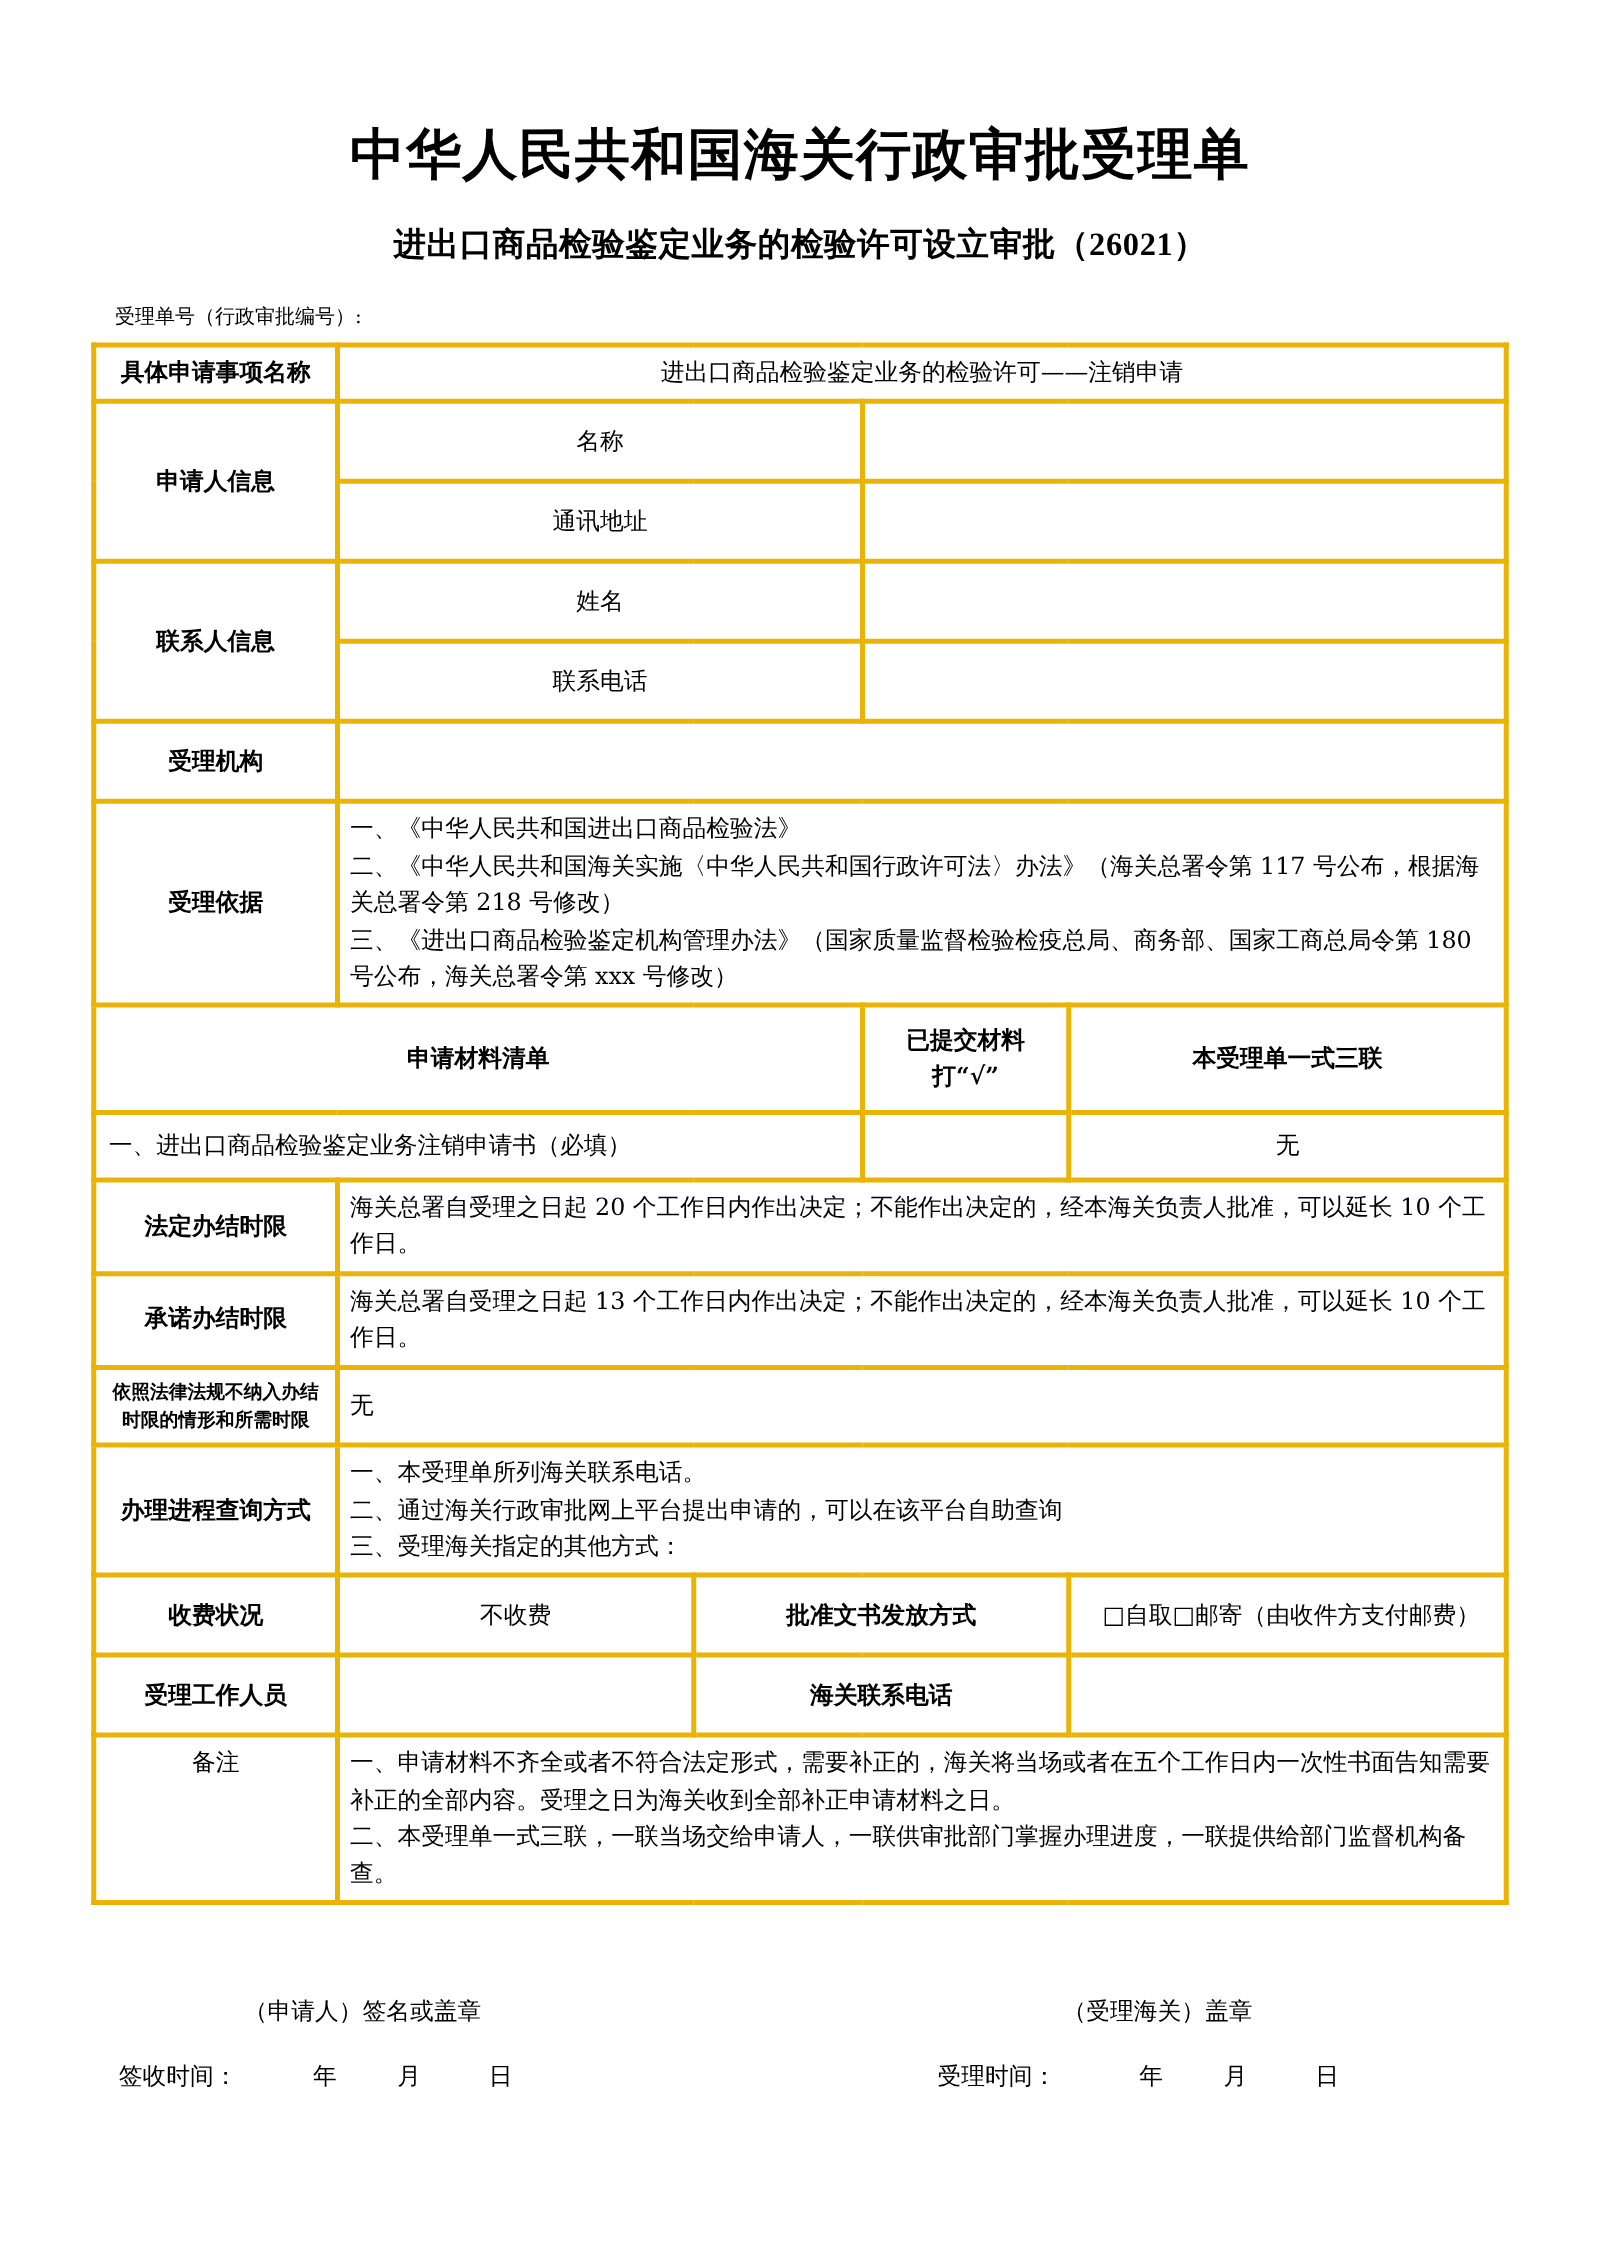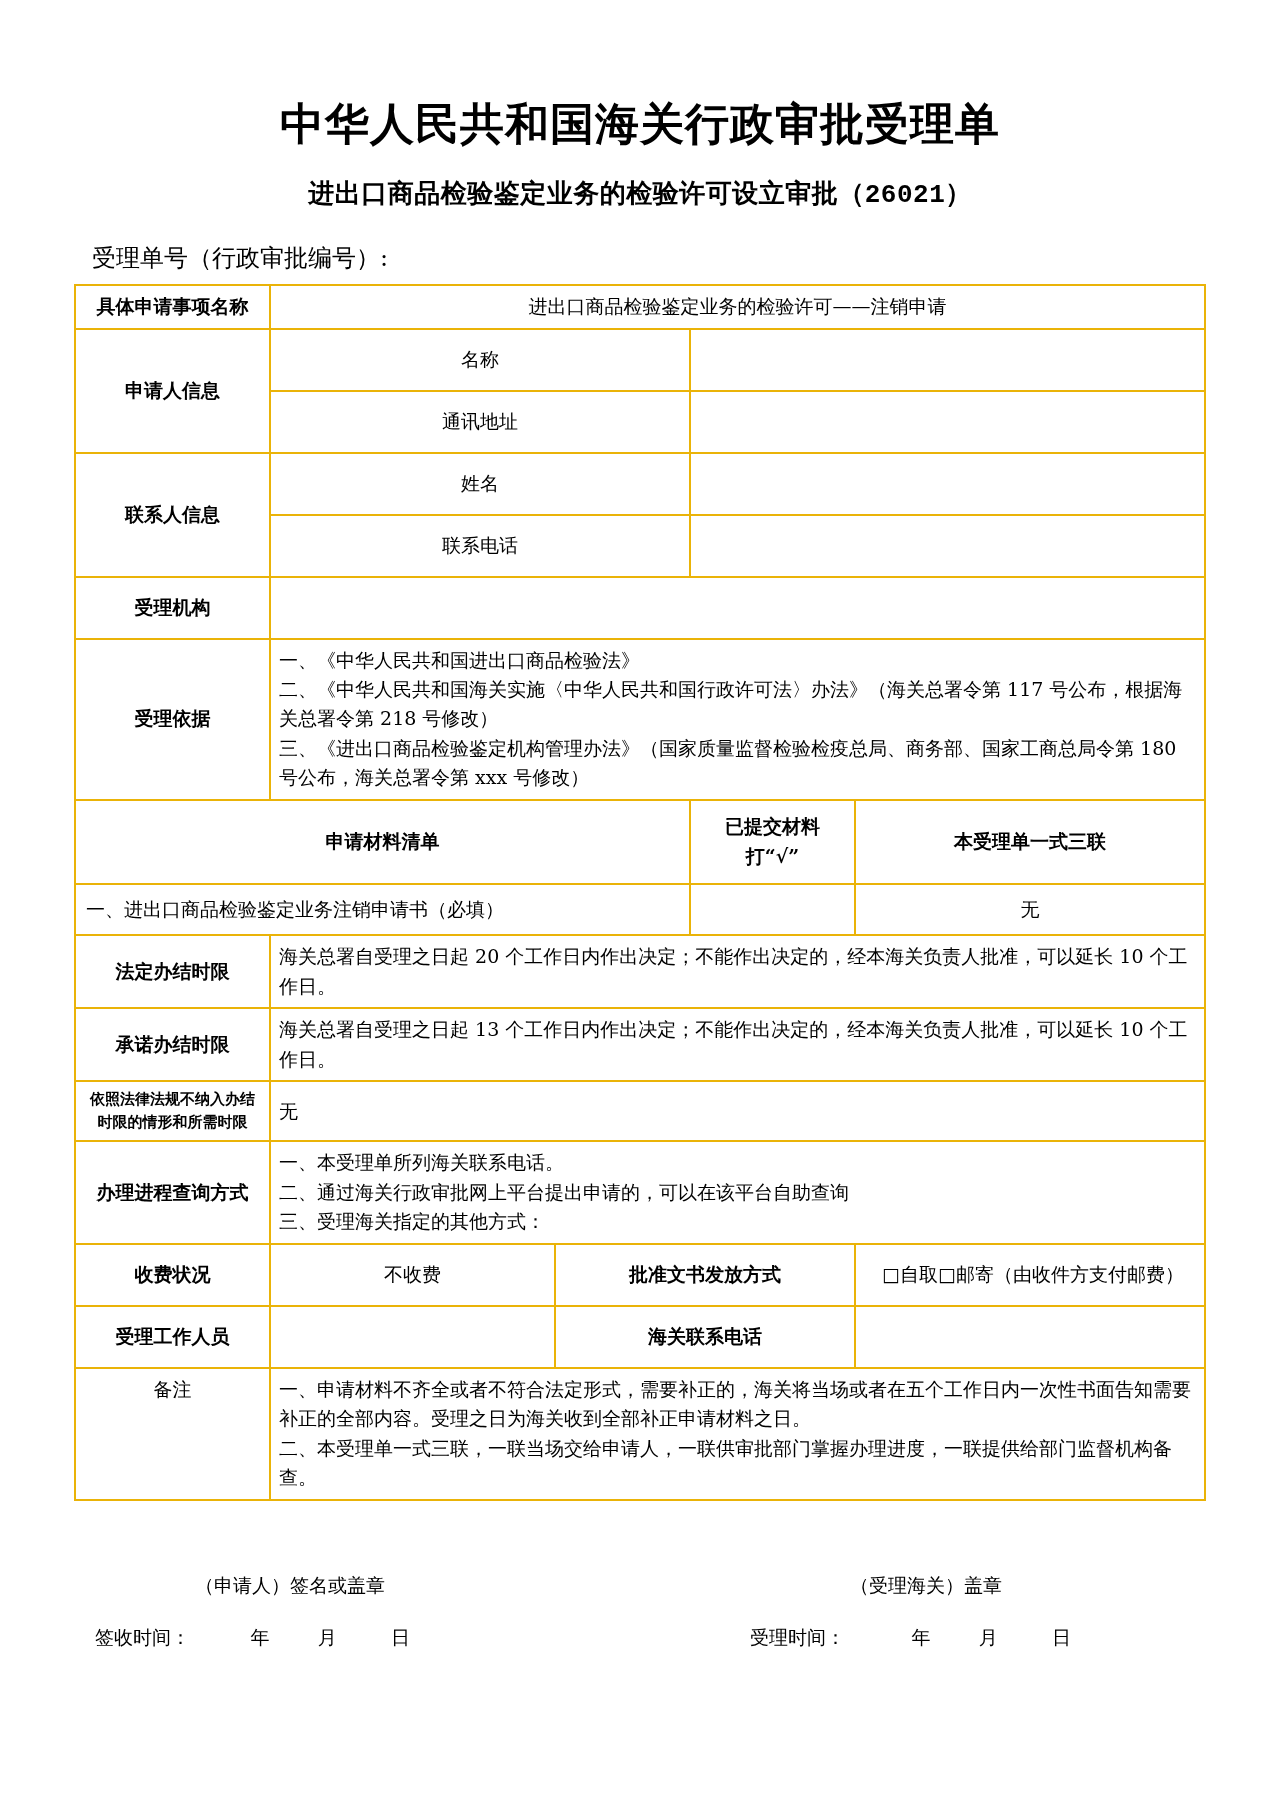--- a/index.html
+++ b/index.html
@@ -33,37 +33,37 @@
     font-family: "DejaVu Sans", "Liberation Sans", sans-serif;
   }
   .doc-subtitle {
     text-align: center;
     font-size: 26px;
     font-weight: bold;
     margin: 0;
     padding-top: 27px;
     line-height: 1.3;
     letter-spacing: 0.5px;
-    font-family: Liberation Mono, monospace;
+    font-family: Liberation Serif, serif;
   }
   .serial-line {
-    font-size: 24px;
+    font-size: 16px;
     padding: 30px 0 10px 37px;
     line-height: 1.3;
   }
   
   table.form {
     width: 1130px;
     margin: 0 auto;
     border-collapse: collapse;
     table-layout: fixed;
     font-size: 19px;
   }
   table.form td {
-    border: 2px solid #eab308;
+    border: 4px solid #eab308;
     padding: 6px 8px;
     vertical-align: middle;
     line-height: 1.55;
   }
   .lbl {
     text-align: center;
     font-weight: bold;
     font-size: 19px;
   }
   .lbl-sm {

